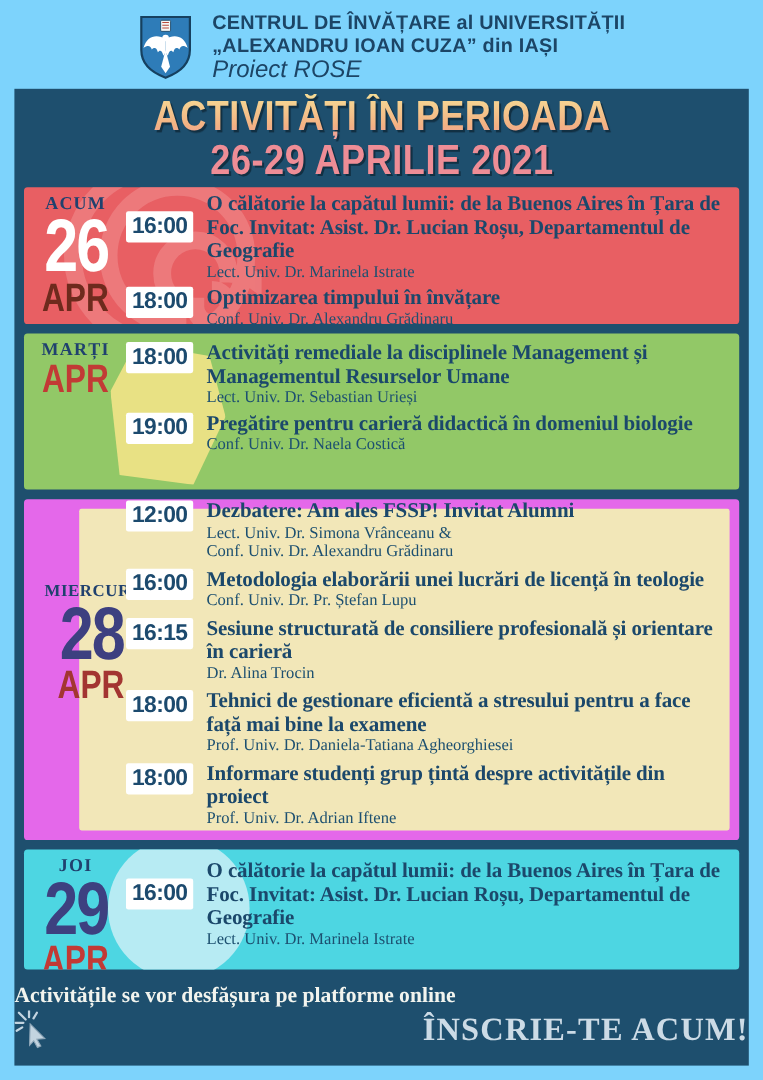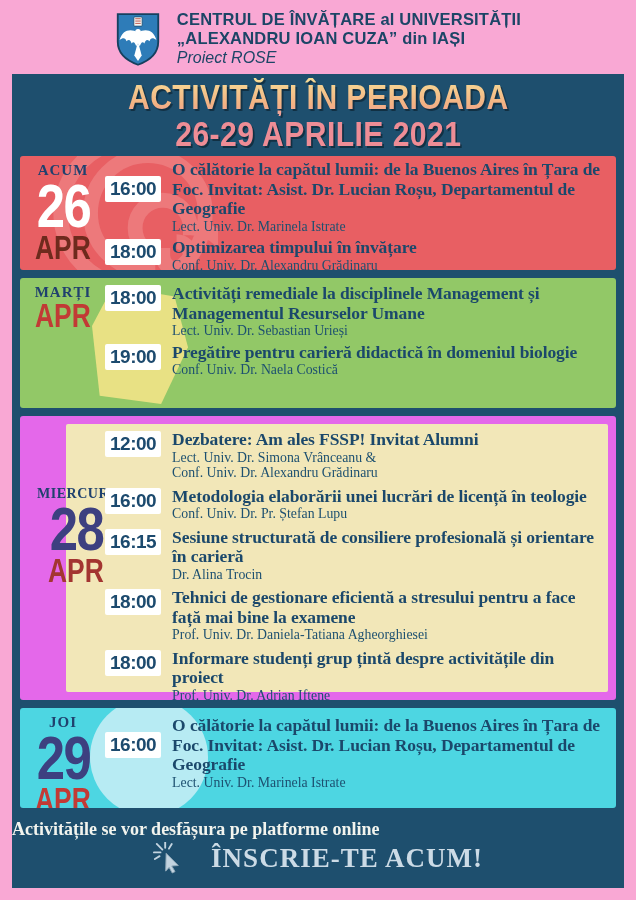--- a/index.html
+++ b/index.html
@@ -1,25 +1,25 @@
 <!DOCTYPE html>
 <html><head>
 <meta charset="utf-8">
 <style>
   html,body{margin:0;padding:0;}
-  .page{position:relative;width:636px;height:900px;background:#f9a8d4;overflow:hidden;
+  .page{position:relative;width:636px;height:900px;background:#7dd3fc;overflow:hidden;
         font-family:"Liberation Serif",serif;}
 
   
   .brand{position:absolute;top:6px;left:0;width:636px;height:66px;display:flex;
          justify-content:center;align-items:center;gap:16px;}
   .brand svg.shield{width:46px;height:60px;flex:0 0 auto;}
   .brand-text{color:#1c4566;font-family:"Liberation Sans",sans-serif;}
   .brand-line{font-weight:bold;font-size:16.5px;line-height:19px;letter-spacing:.2px;}
-  .brand-proj{font-style:italic;font-size:16px;line-height:20px;font-weight:normal;}
+  .brand-proj{font-style:italic;font-size:20px;line-height:20px;font-weight:normal;}
 
   
   .frame{position:absolute;left:12px;top:74px;width:612px;height:814px;background:#1e4f6e;}
 
   
   .banner{position:absolute;top:4px;left:0;width:612px;text-align:center;
           font-family:"Liberation Sans",sans-serif;font-weight:bold;}
   .banner-l1{display:inline-block;transform:scaleX(.86);font-size:35px;line-height:38px;
              background:linear-gradient(180deg,#f6dd96 0%,#f3b183 70%,#efa0a0 100%);
              -webkit-background-clip:text;background-clip:text;color:transparent;
@@ -53,36 +53,36 @@
   .spiral{position:absolute;left:28px;top:-28px;width:170px;height:170px;z-index:1;opacity:.55;}
   .blob{position:absolute;left:72px;top:8px;width:96px;height:118px;background:#f0e387;opacity:.92;
         clip-path:polygon(22% 0,86% 9%,100% 52%,72% 100%,8% 93%,0 34%);z-index:1;}
   .thu-circle{position:absolute;left:70px;top:-10px;width:118px;height:118px;border-radius:50%;
         background:#b7ebf3;z-index:1;}
 
   
   .events{position:relative;z-index:3;margin-left:85px;padding-right:8px;}
   .card-mon .events{padding-top:4px;}
   .card-tue .events{padding-top:6px;}
-  .card-wed .events{padding-top:14px;margin-left:85px;}
+  .card-wed .events{margin-left:85px;}
   .card-thu .events{padding-top:8px;}
   .event{display:flex;align-items:flex-start;margin-bottom:4px;}
   .card-wed .event{margin-bottom:6px;}
   .time{flex:0 0 auto;min-width:46px;background:#ffffff;border-radius:2px;
         font-family:"Liberation Sans",sans-serif;font-weight:bold;font-size:19px;line-height:24px;
         color:#1c4a6e;padding:1px 5px;margin-top:1px;letter-spacing:-.5px;}
   .time.t-low{margin-top:16px;}
   .ev-body{margin-left:11px;}
   .ev-title{font-weight:bold;font-size:17.5px;line-height:19.5px;color:#1b486b;letter-spacing:-.1px;}
   .ev-speaker{font-size:13.8px;line-height:15.5px;color:#1d5070;white-space:pre-line;}
 
   
   .foot-note{position:absolute;top:745px;left:0;width:612px;text-align:left;font-weight:bold;
              font-size:18px;color:#f2f4ee;}
-  .cta-row{position:absolute;top:768px;left:0;width:612px;display:flex;justify-content:center;
+  .cta-row{position:absolute;top:768px;left:0;width:612px;display:flex;justify-content:space-between;
            align-items:center;gap:28px;}
   .cta-text{font-weight:bold;font-size:27px;letter-spacing:1px;color:#ccdbe6;}
   .cursor-icon{width:30px;height:32px;}
 
   .watermark{position:absolute;left:3px;top:902px;z-index:5;font-family:"Liberation Sans",sans-serif;
              font-size:13.5px;color:#5e6a72;opacity:.95;text-shadow:0 1px 0 rgba(255,255,255,.15);}
 </style>
 </head>
 <body>
 

